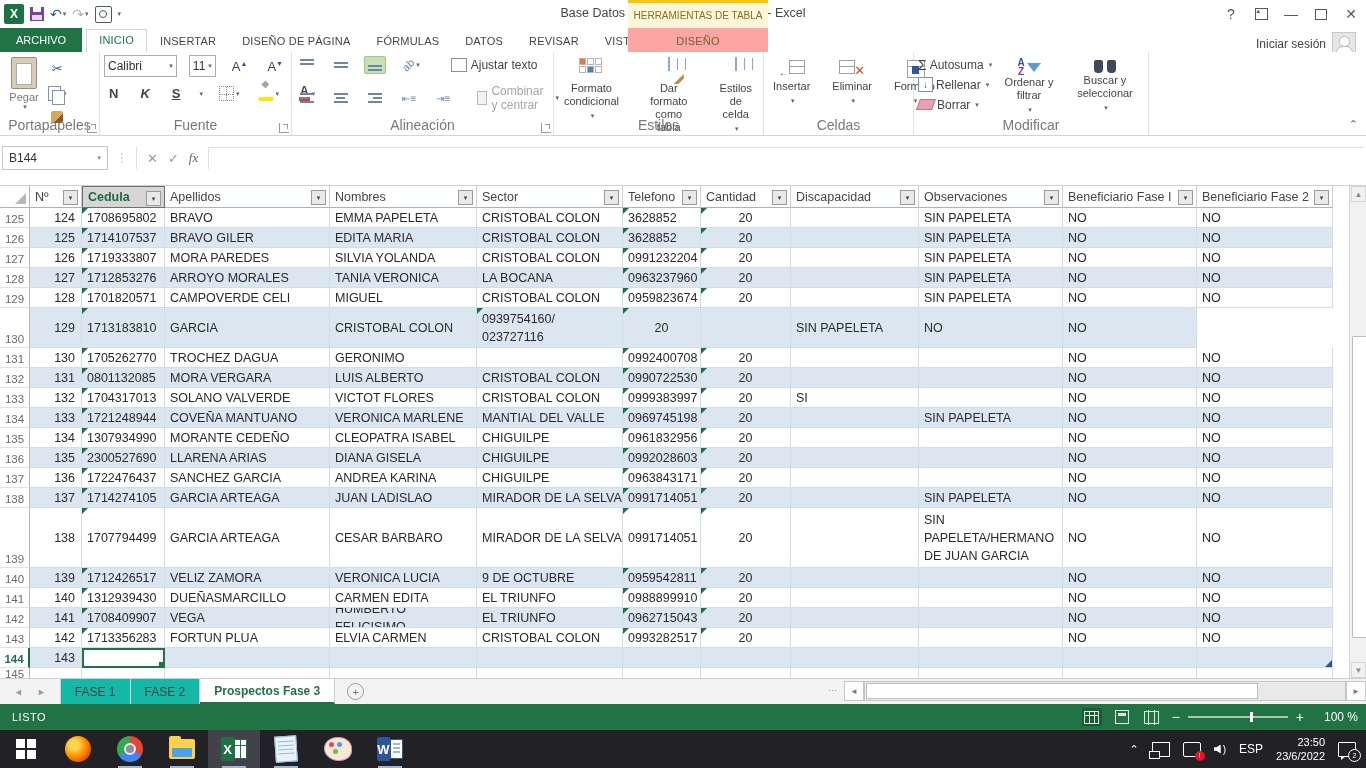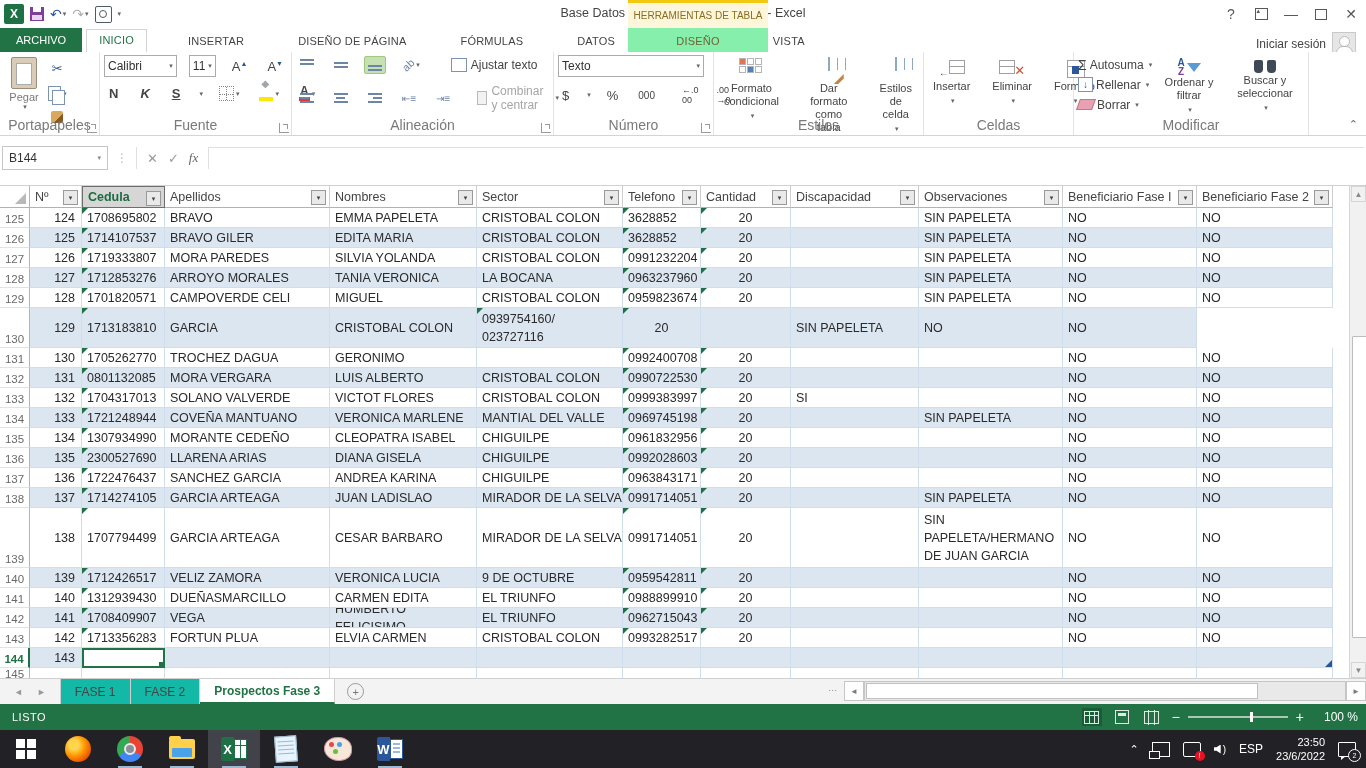--- a/index.html
+++ b/index.html
@@ -24,21 +24,21 @@
   .winbtn{width:30px;height:26px;display:flex;align-items:center;justify-content:center;color:#585858;font-size:14px;}
   .rest-ic{width:10px;height:9px;border:1px solid #585858;position:relative;}
   .ribopt-ic{width:11px;height:10px;border:1px solid #585858;position:relative;}
   .ribopt-ic:after{content:"▴";position:absolute;left:1px;top:-2px;font-size:7px;color:#585858;}
 
   
   .tabrow{position:absolute;left:0;top:28px;width:1366px;height:24px;background:#fff;display:flex;align-items:flex-end;}
   .tab-file{background:#217346;color:#fff;font-size:11px;padding:5px 16px;height:14px;display:flex;align-items:center;margin-right:4px;}
   .rtab{font-size:11px;color:#444;padding:5px 13px 5px;letter-spacing:.2px;}
   .rtab.active{background:#fff;color:#217346;border:1px solid #d4d4d4;border-bottom:none;padding:4px 12px 6px;}
-  .ctx-tabwrap{background:#86efac;height:24px;display:flex;align-items:flex-end;justify-content:center;width:140px;position:absolute;left:628px;top:0;}
+  .ctx-tabwrap{background:#fca5a5;height:24px;display:flex;align-items:flex-end;justify-content:center;width:140px;position:absolute;left:628px;top:0;}
   .ctx-tabwrap .rtab{color:#6f6233;}
   .signin{position:absolute;right:10px;top:32px;display:flex;align-items:center;gap:6px;font-size:12px;color:#444;}
   .avatar{width:22px;height:22px;background:#e6e6e6;border:1px solid #c9c9c9;position:relative;overflow:hidden;}
   .avatar:before{content:"";position:absolute;left:6px;top:3px;width:9px;height:9px;border-radius:50%;background:#fff;border:1px solid #bbb;}
   .avatar:after{content:"";position:absolute;left:3px;top:13px;width:15px;height:9px;border-radius:7px 7px 0 0;background:#fff;border:1px solid #bbb;}
 
   
   .ribbon{position:absolute;left:0;top:52px;width:1366px;height:84px;background:#fff;border-bottom:1px solid #d4d4d4;box-sizing:border-box;display:flex;}
   .rgroup{position:relative;border-right:1px solid #e3e3e3;padding:3px 4px 16px;box-sizing:border-box;}
   .glabel{position:absolute;bottom:2px;left:0;right:0;text-align:center;font-size:14px;color:#7a7a7a;}
@@ -254,21 +254,21 @@
       <span class="winbtn">—</span>
       <span class="winbtn">
           <span class="rest-ic"></span>
         </span>
       <span class="winbtn">✕</span>
     </div>
   </div>
 
   <div class="tabrow">
     <div class="tab-file">ARCHIVO</div>
-    <div id="main-tabs" style="display:flex;align-items:flex-end;gap:28px;">
+    <div id="main-tabs" style="display:flex;align-items:flex-end;">
         <div class="rtab active">INICIO</div>
         <div class="rtab">INSERTAR</div>
         <div class="rtab">DISEÑO DE PÁGINA</div>
         <div class="rtab">FÓRMULAS</div>
         <div class="rtab">DATOS</div>
         <div class="rtab">REVISAR</div>
         <div class="rtab">VISTA</div>
       </div>
     <div class="ctx-tabwrap">
       <div class="rtab">DISEÑO</div>
@@ -400,38 +400,20 @@
         <span class="sbtn mergebtn" style="margin-left:6px">
             <span class="merge-ic"></span>
             <span>Combinar y centrar</span>
             <span class="caret">▾</span>
           </span>
       </div>
       <div class="glabel">Alineación</div>
       <div class="launcher"></div>
     </div>
 
-    <div class="rgroup g-num">
-      <div class="rrow">
-        <span class="combo" style="width:138px">
-            <span>Texto</span>
-            <span class="dd">▾</span>
-          </span>
-      </div>
-      <div class="rrow" style="margin-top:6px">
-        <span class="sbtn doll">$</span>
-          <span class="caret">▾</span>
-        <span class="sbtn doll">%</span>
-        <span class="sbtn" style="font-size:10px">000</span>
-        <span class="sbtn decbtn" style="margin-left:8px">←.0<br>00</span>
-        <span class="sbtn decbtn">.00<br>→0</span>
-      </div>
-      <div class="glabel">Número</div>
-      <div class="launcher"></div>
-    </div>
 
     <div class="rgroup" style="width:210px">
       <div class="rrow" style="align-items:flex-start">
         <span class="bigbtn">
           <span class="cf-ic">
             <span class="cell" style="left:0;top:0;background:#e8744f"></span>
               <span class="cell" style="left:8px;top:0"></span>
               <span class="cell" style="left:16px;top:0"></span>
             <span class="cell" style="left:0;top:8px"></span>
               <span class="cell" style="left:8px;top:8px;background:#4f81bd"></span>

